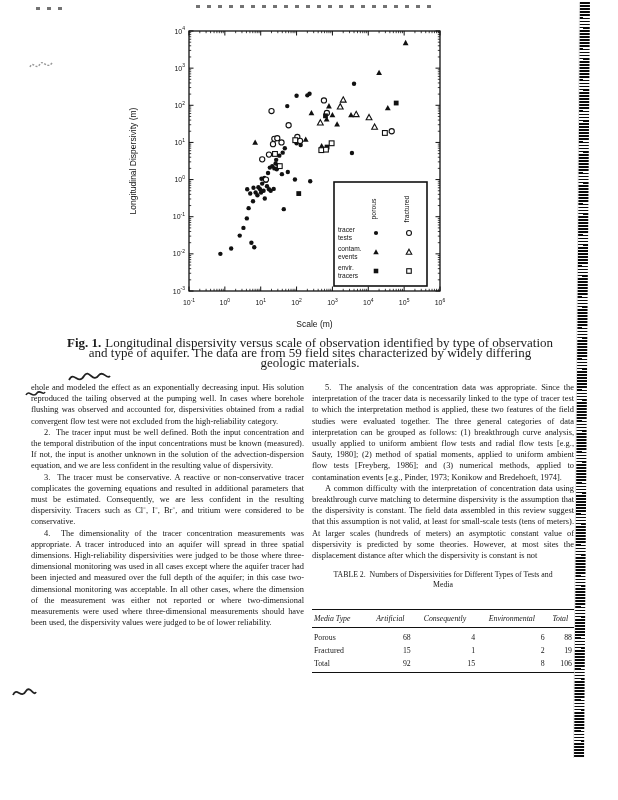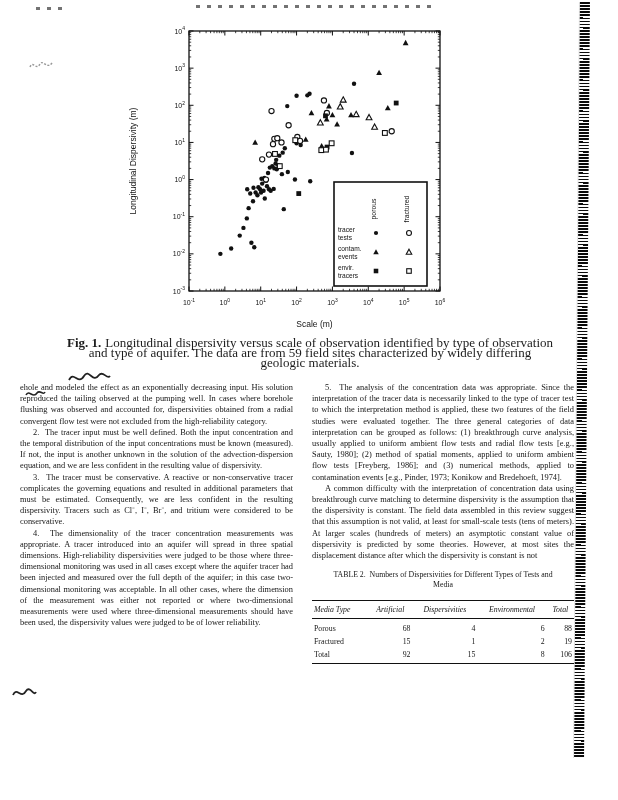--- a/index.html
+++ b/index.html
@@ -23,29 +23,29 @@
   
   #chart{position:absolute;left:118px;top:24px;}
   #fig-caption{
     position:absolute;left:66px;top:338px;width:488px;
     font-size:13px;line-height:10px;text-align:center;color:#1c1c1c;
   }
   #fig-caption .fig-label{font-weight:bold;margin-right:4px;}
   
   .col{position:absolute;top:382px;font-size:8.4px;line-height:11.2px;
        text-align:justify;color:#151515;}
-  #col-left{left:20px;width:273px;}
+  #col-left{left:31px;width:273px;}
   #col-right{left:312px;width:262px;}
   .col p{margin:0;}
   .col p.indent{text-indent:13px;}
   
   #table-block{margin-top:9px;}
   #table-caption{
     font-size:7.8px;line-height:9.6px;text-align:center;
-    width:236px;margin:0 auto 11px auto;color:#161616;
+    width:236px;margin:0 auto 20px auto;color:#161616;
   }
   table{
     border-collapse:collapse;width:100%;
     font-size:7.8px;color:#161616;
     border-top:1.6px solid #111;border-bottom:1.6px solid #111;
   }
   th,td{font-weight:normal;padding:1px 2px;white-space:nowrap;}
   tr.group th.group-th{border-bottom:1px solid #111;text-align:center;padding-top:2px;}
   tr.heads th{border-bottom:1px solid #111;padding:2.5px 2px;text-align:center;font-style:italic;}
   tr.heads th:first-child{text-align:left;}
@@ -479,21 +479,21 @@
   <p class="indent">5.&nbsp;&nbsp;The analysis of the concentration data was appropriate. Since the interpretation of the tracer data is necessarily linked to the type of tracer test to which the interpretation method is applied, these two features of the field studies were evaluated together. The three general categories of data interpretation can be grouped as follows: (1) breakthrough curve analysis, usually applied to uniform ambient flow tests and radial flow tests [e.g., Sauty, 1980]; (2) method of spatial moments, applied to uniform ambient flow tests [Freyberg, 1986]; and (3) numerical methods, applied to contamination events [e.g., Pinder, 1973; Konikow and Bredehoeft, 1974].</p>
   <p class="indent">A common difficulty with the interpretation of concentration data using breakthrough curve matching to determine dispersivity is the assumption that the dispersivity is constant. The field data assembled in this review suggest that this assumption is not valid, at least for small-scale tests (tens of meters). At larger scales (hundreds of meters) an asymptotic constant value of dispersivity is predicted by some theories. However, at most sites the displacement distance after which the dispersivity is constant is not</p>
 
   <div id="table-block">
     <div id="table-caption">TABLE 2.&nbsp;&nbsp;Numbers of Dispersivities for Different Types of Tests and Media</div>
     <table id="table-2">
         <thead>
           <tr class="heads">
             <th>Media Type</th>
             <th>Artificial</th>
-            <th>Dispersivities</th>
+            <th>Consequently</th>
             <th>Environmental</th>
             <th>Total</th>
           </tr>
         </thead>
         <tbody>
           <tr>
             <td>Porous</td>
             <td>68</td>
             <td>4</td>
             <td>6</td>

